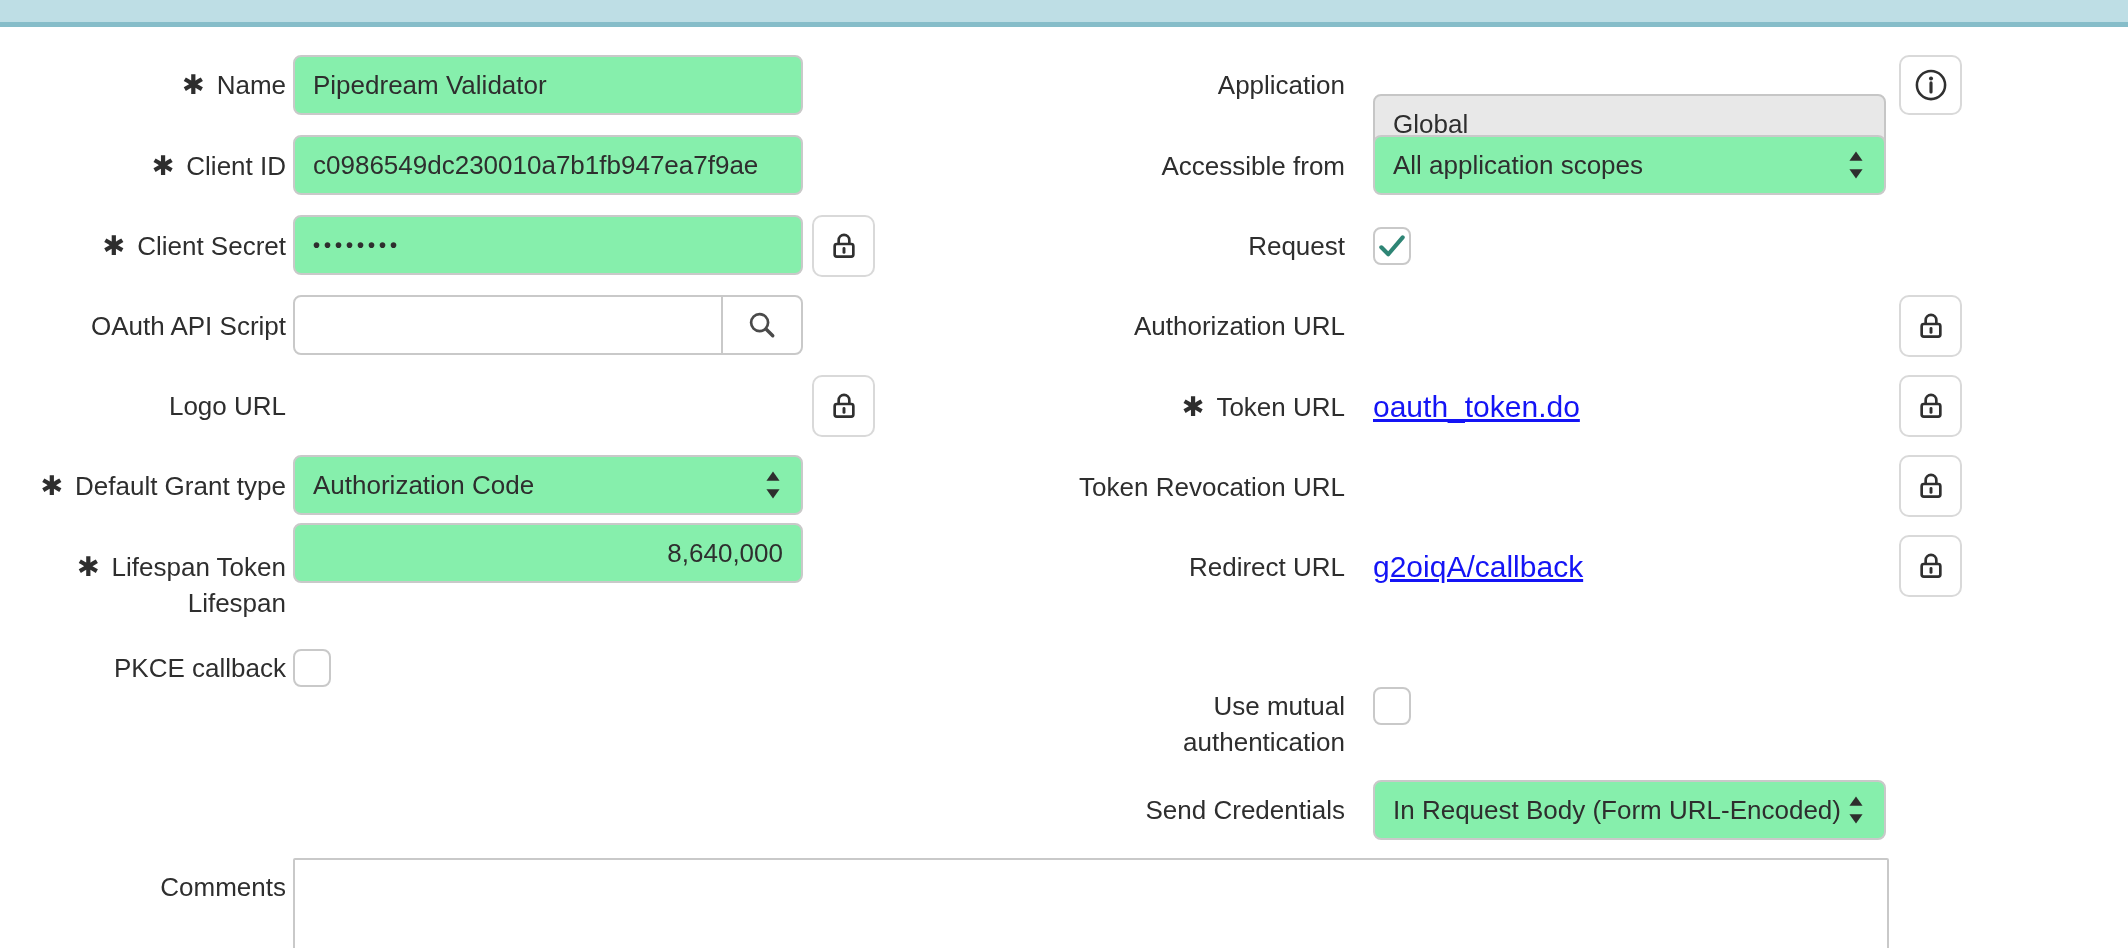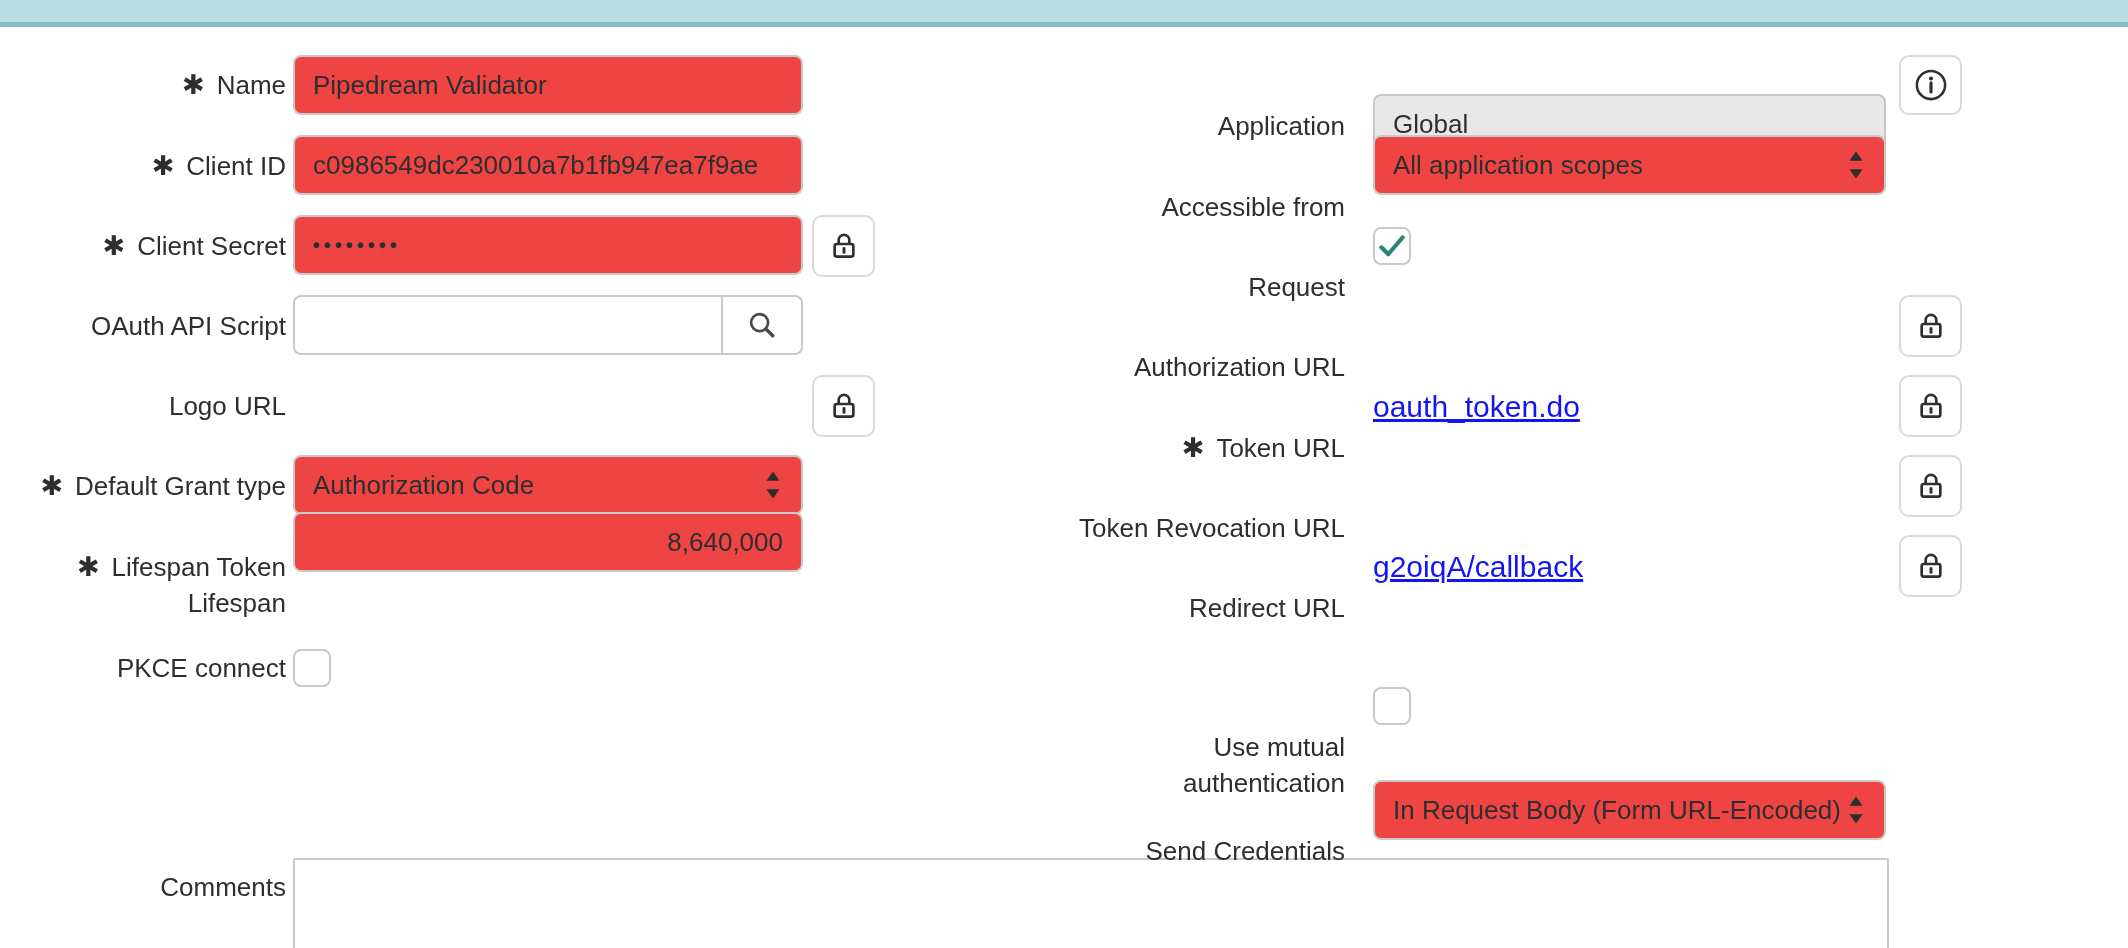--- a/index.html
+++ b/index.html
@@ -11,25 +11,25 @@
   .topstrip{
     position:absolute;left:0;top:0;width:2128px;height:22px;
     background:var(--top-strip-bg,#bedee5);
     border-bottom:5px solid var(--top-strip-border,#86bdc9);
   }
   .lbl{
     position:absolute;font-size:26px;line-height:36px;color:var(--text,#2e2e2e);
     text-align:right;white-space:nowrap;
   }
   .lbl-l{left:0;width:265px;padding-left:21px;}
-  .lbl-r{left:950;width:395px;left:950px;margin-top:41px;}
+  .lbl-r{left:950;width:395px;left:950px;}
   .lbl .req{display:inline-block;margin-right:12px;font-size:27px;}
   .field{
     position:absolute;box-sizing:border-box;height:60px;
-    border:2px solid #c9c9c9;border-radius:8px;background:#ef4444;
+    border:2px solid #c9c9c9;border-radius:8px;background:#86efac;
     font-size:26px;color:var(--text,#2e2e2e);padding:0 18px;
     font-family:"Liberation Sans", sans-serif;outline:none;
   }
   .fl{left:293px;width:510px;}
   .fr{left:1373px;width:513px;}
   .readonly{background:var(--readonly-bg,#e8e8e8);border-color:#c6c6c6;}
   .secret{font-size:20px;font-weight:bold;letter-spacing:4px;}
   .num{text-align:right;}
   .selectbox{
     display:flex;align-items:center;justify-content:space-between;
@@ -133,24 +133,24 @@
   <svg width="20" height="32" viewBox="0 0 14 22">
     <path d="M7 1.5 L11.6 8 H2.4 Z" fill="#2e2e2e"></path>
     <path d="M7 20.5 L11.6 14 H2.4 Z" fill="#2e2e2e"></path>
   </svg>
 </div>
 
 <div class="lbl lbl-l" style="top:549px">
   <span class="req">✱</span><span>Lifespan Token</span><br>
   <span>Lifespan</span>
 </div>
-<input class="field fl num" style="top: 512px;" value="8,640,000">
+<input class="field fl num" style="top: 523px;" value="8,640,000">
 
 <div class="lbl lbl-l" style="top:650px">
-  <span>PKCE connect</span>
+  <span>PKCE callback</span>
 </div>
 <div class="checkbox" style="left:293px;top:649px"></div>
 
 <div class="lbl lbl-l" style="top:869px">
   <span>Comments</span>
 </div>
 <textarea class="comments" style=""></textarea>
 
 <div class="lbl lbl-r" style="top:67px">
   <span>Application</span>

